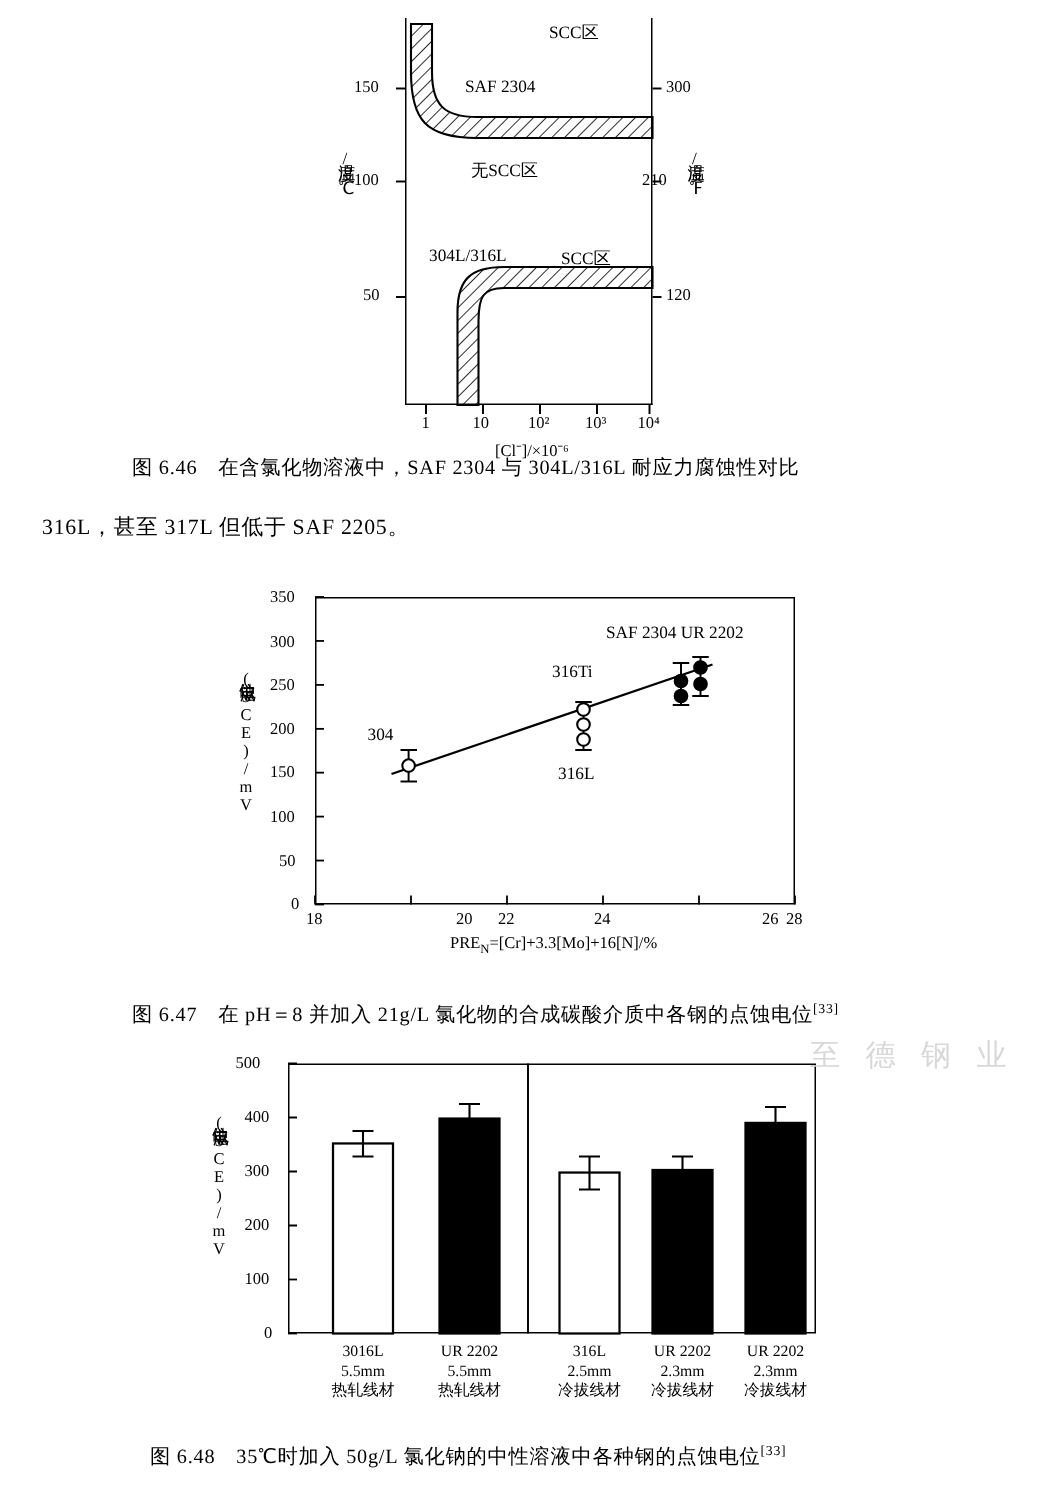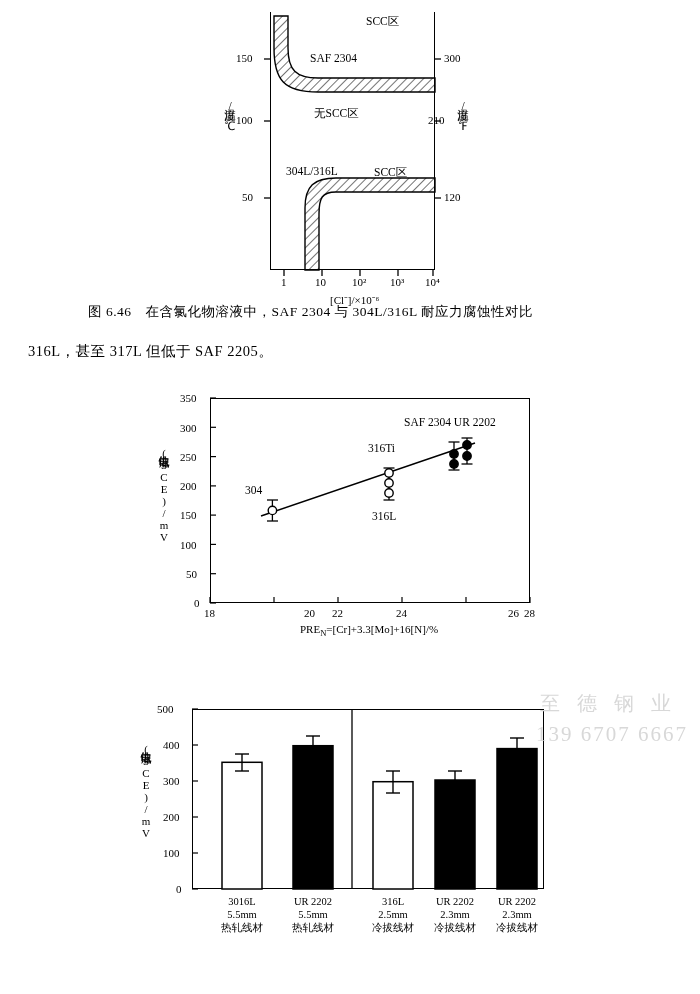--- a/index.html
+++ b/index.html
@@ -248,20 +248,21 @@
 
     <div class="vert-title" style="left:6px; top:55px; font-size:11px;">点蚀电位(SCE)/mV</div>
     <div class="axis-title" style="left:150px; top:231px;"><span>PRE</span><span style="font-size:8.5px; vertical-align:sub;">N</span><span>=[Cr]+3.3[Mo]+16[N]/%</span></div>
 
     <div class="label" style="left:95px; top:92px;">304</div>
     <div class="label" style="left:218px; top:50px;">316Ti</div>
     <div class="label" style="left:222px; top:118px;">316L</div>
     <div class="label" style="left:254px; top:24px;">SAF 2304 UR 2202</div>
   </div>
 
+  <div class="caption" style="left:88px; top:667px;"><span>图 6.47　在 pH＝8 并加入 21g/L 氯化物的合成碳酸介质中各钢的点蚀电位</span><sup>[33]</sup></div>
 
   <div class="fig" id="fig48">
     <div class="plotbox"></div>
 
     <svg width="470" height="245">
 
       <g stroke="#000" stroke-width="1.2">
         <line x1="62" y1="184" x2="68" y2="184"></line>
         <line x1="62" y1="148" x2="68" y2="148"></line>
         <line x1="62" y1="112" x2="68" y2="112"></line>
@@ -318,16 +319,16 @@
 冷拔线材</div>
     <div class="catlabel" style="left:291px; top:190px; width:68px;">UR 2202
 2.3mm
 冷拔线材</div>
     <div class="catlabel" style="left:353px; top:190px; width:68px;">UR 2202
 2.3mm
 冷拔线材</div>
   </div>
 
   <div class="watermark" style="left:540px; top:690px;">至 德 钢 业</div>
-  <div class="watermark num" style="left:536px; top:722px;">139 6707 6667</div>
-
+
+  <div class="caption" style="left:100px; top:962px;"><span>图 6.48　35℃时加入 50g/L 氯化钠的中性溶液中各种钢的点蚀电位</span><sup>[33]</sup></div>
 
 </div>
 
 </body></html>

